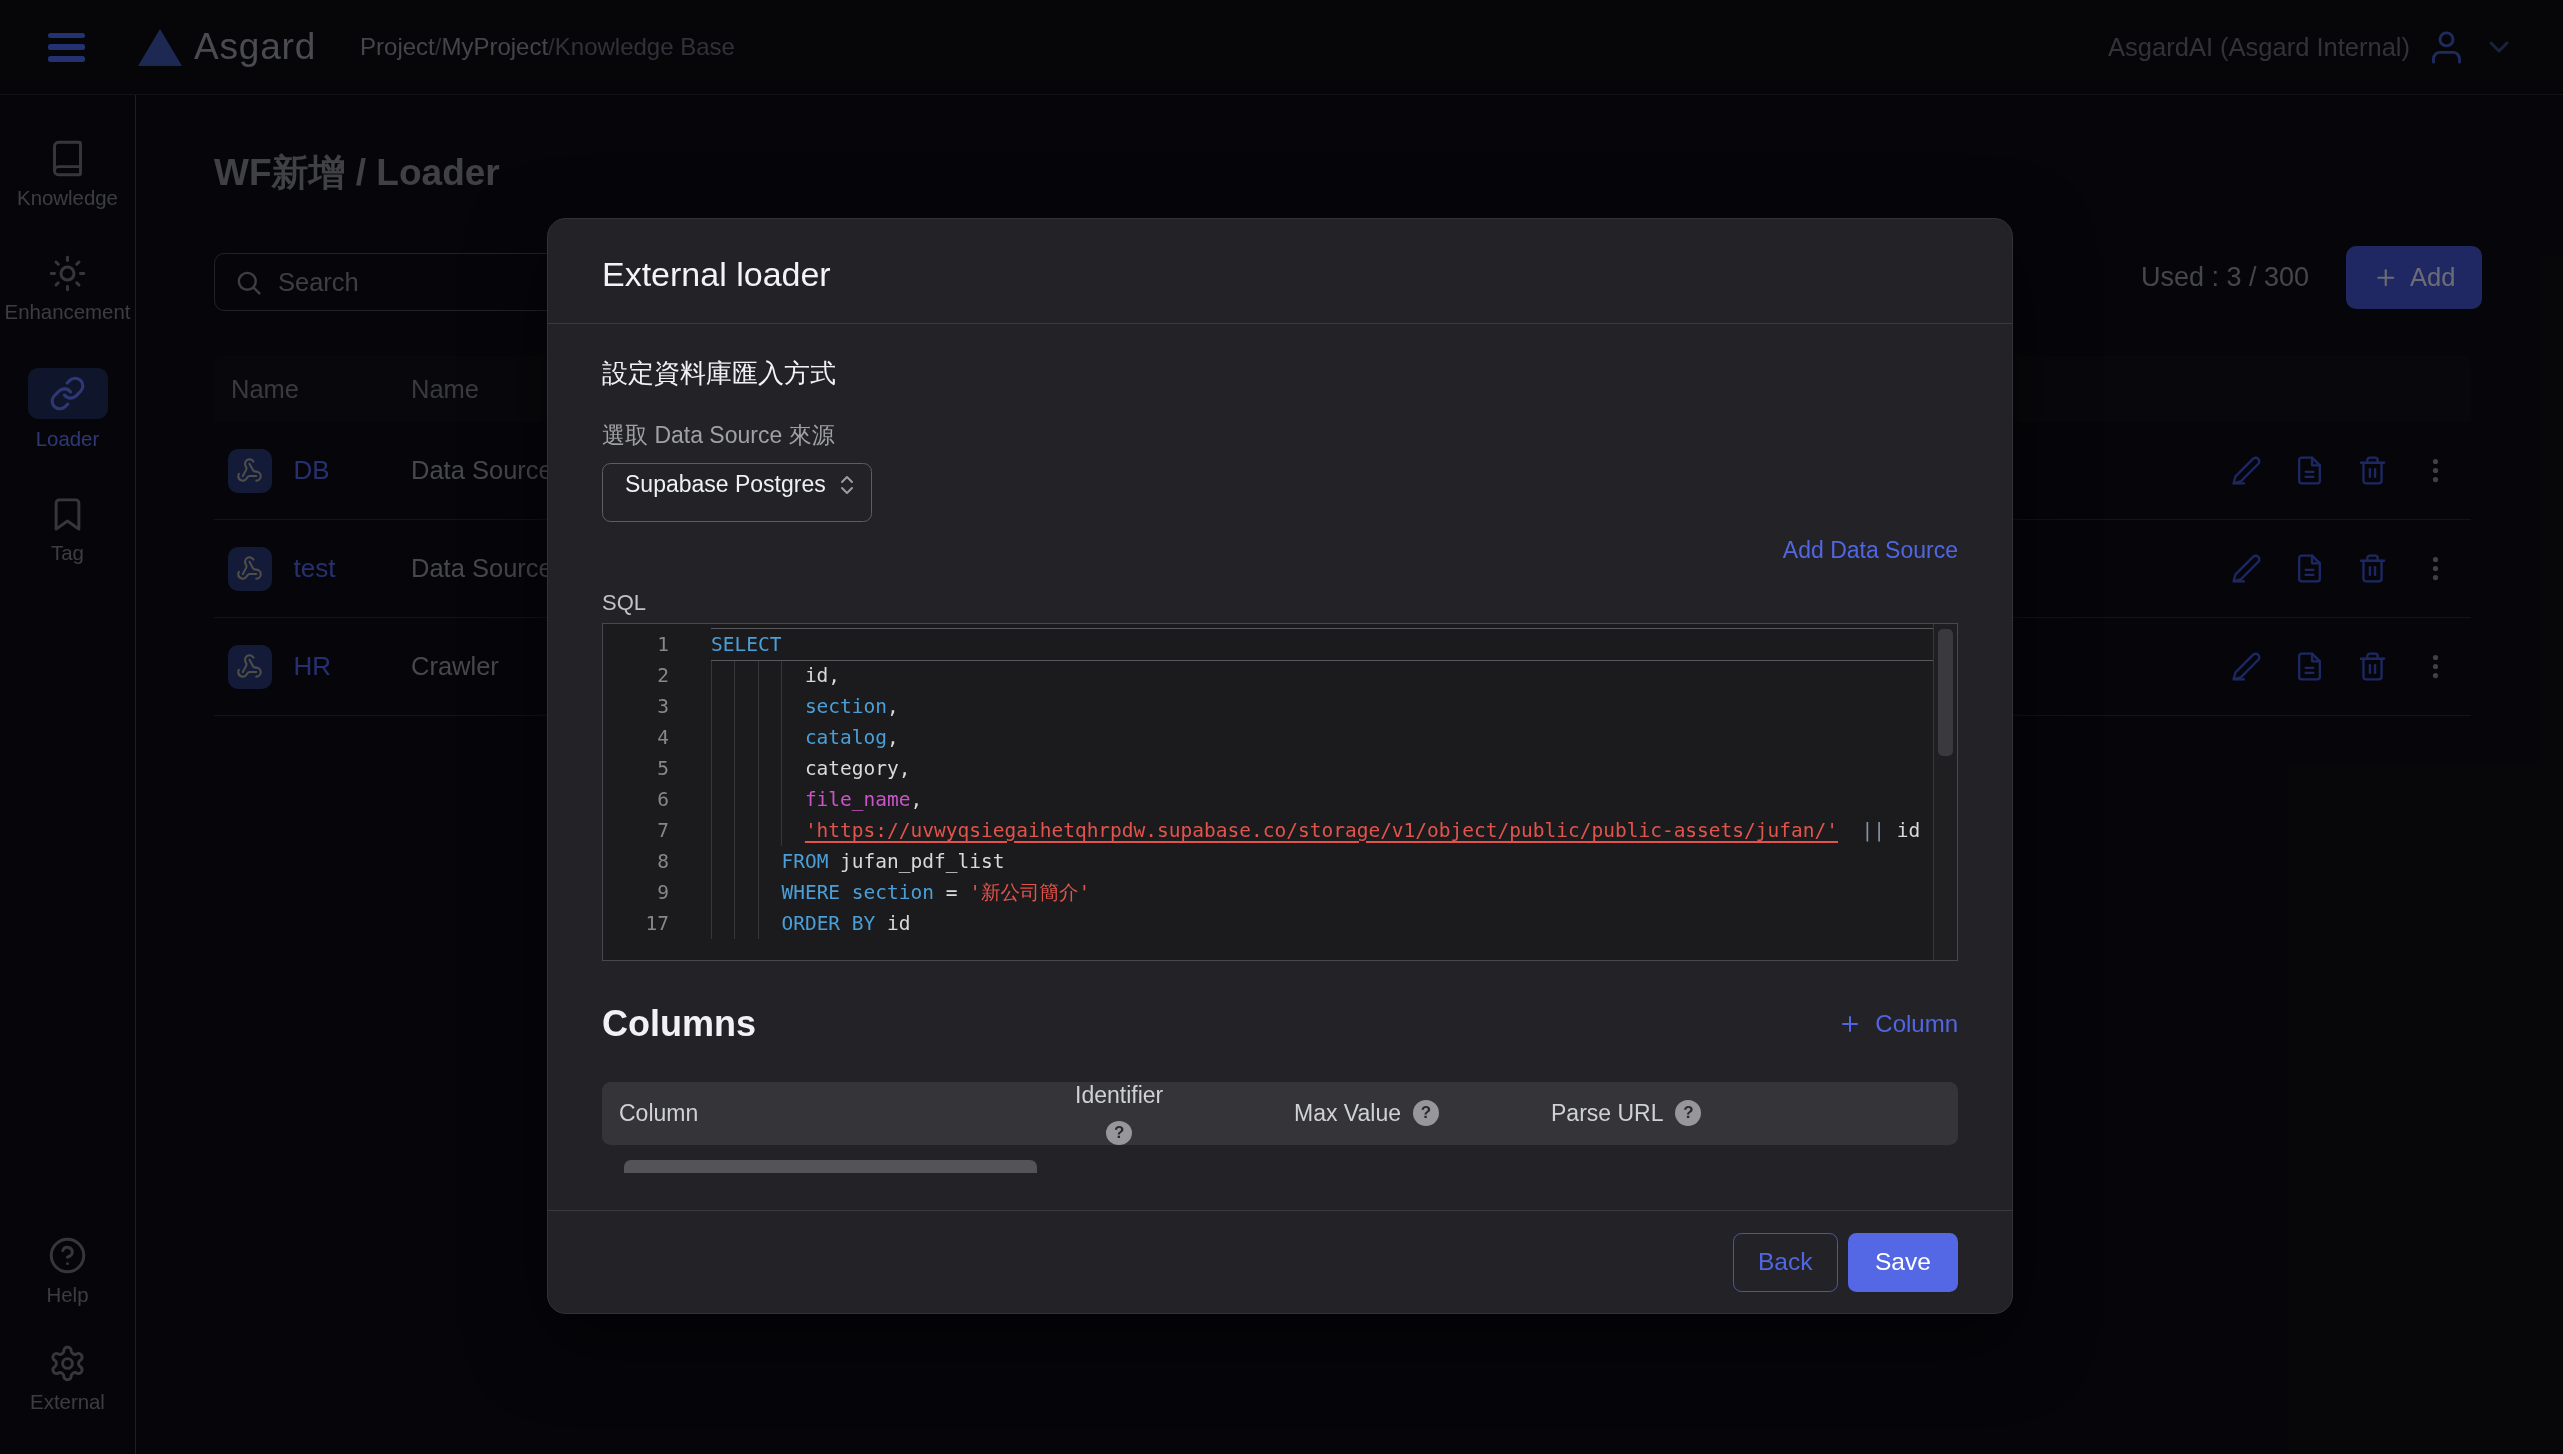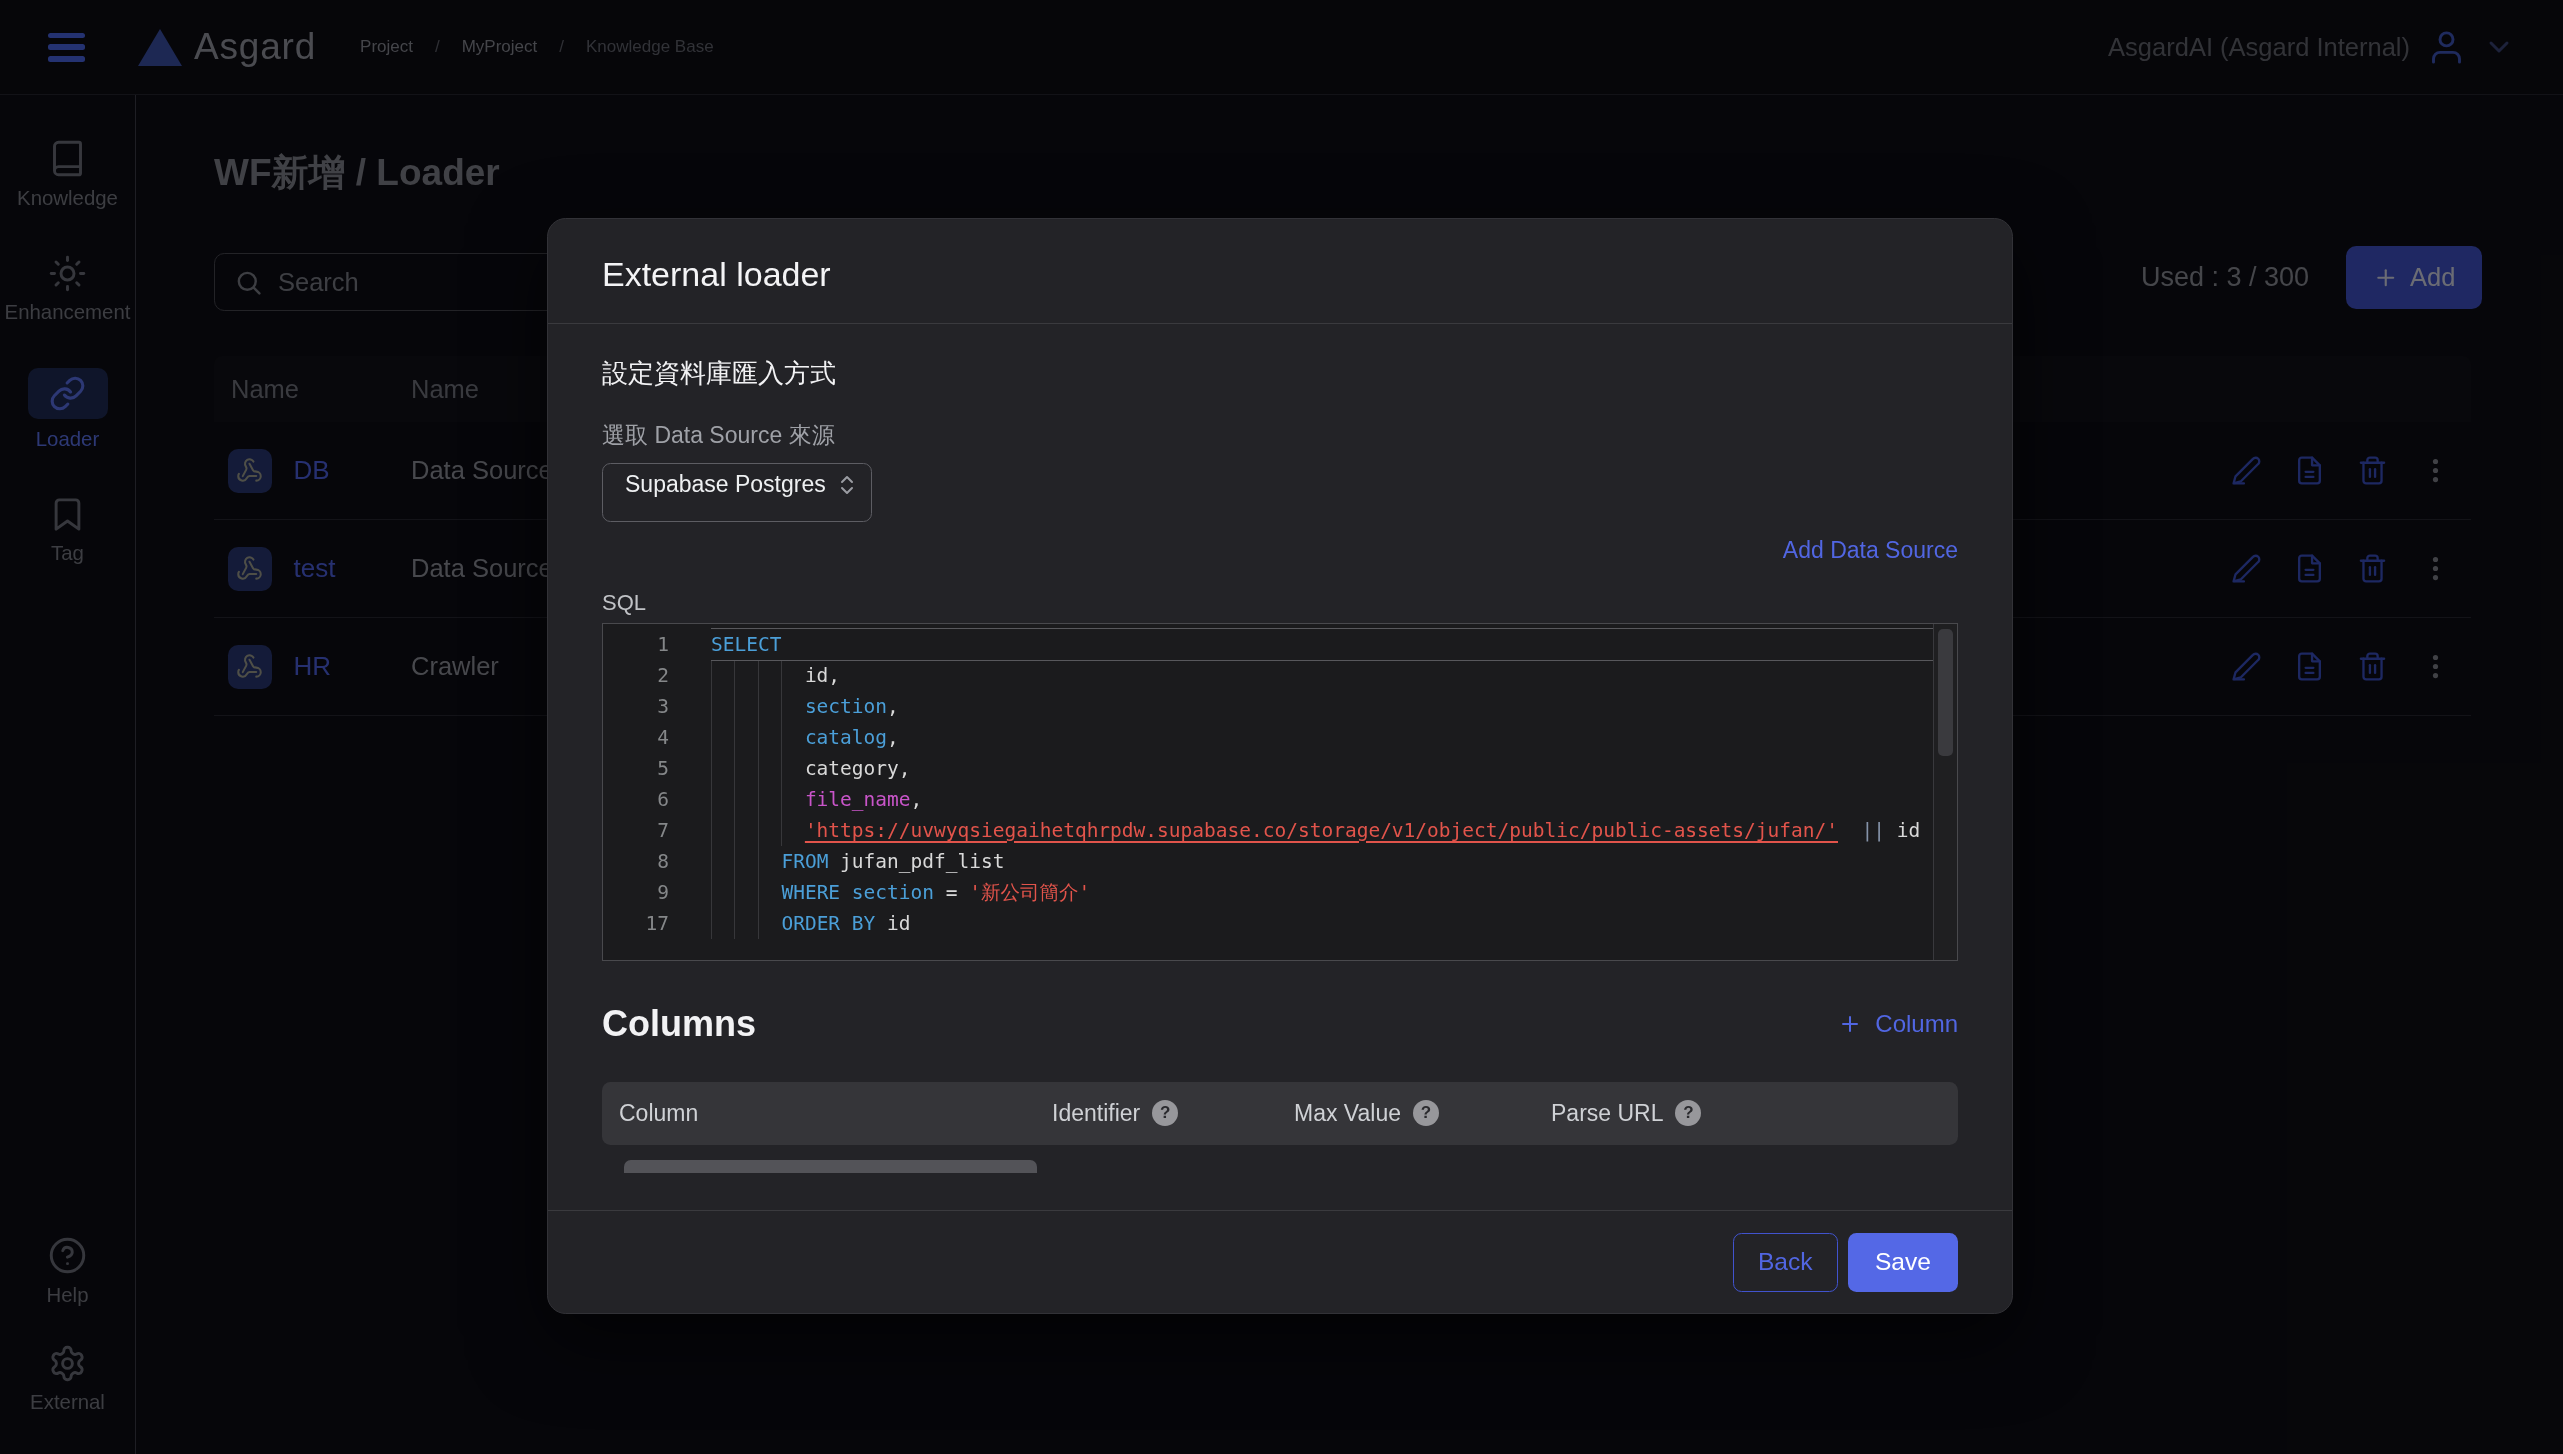--- a/index.html
+++ b/index.html
@@ -10,21 +10,21 @@
 
   
   .topbar{ position:absolute; left:0; top:0; width:2563px; height:95px;
     display:flex; align-items:center; padding:0 48px 0 48px; background:#09090c;
     border-bottom:0.8px solid #232329;}
   .hamburger{ width:37px; height:29px; display:flex; flex-direction:column; justify-content:space-between; cursor:pointer;}
   .hamburger span{ display:block; height:5.1px; border-radius:2.5px; background:#4a66e8;}
   .logo{ display:flex; align-items:center; margin-left:53px; gap:12px;}
   .logo-tri{ width:0; height:0; border-left:22px solid transparent; border-right:22px solid transparent; border-bottom:37px solid #3a51a8;}
   .logo-text{ font-size:37px; font-weight:500; letter-spacing:0.8px; color:#999ba2;}
-  .crumbs{ display:flex; align-items:center; gap:22px; margin-left:44px; font-size:17px;}
+  .crumbs{ display:flex; align-items:center; margin-left:44px; font-size:24px;}
   .crumb{ color:#8c8e94;}
   .crumb-sep{ color:#5e6066;}
   .crumb-current{ color:#64666c;}
   .top-right{ margin-left:auto; display:flex; align-items:center; gap:17px;}
   .account-label{ font-size:25.5px; color:#66686e;}
   .icon-person{ color:#3f57c0;}
   .icon-chevron{ color:#3a4576;}
 
   
   .sidebar{ position:absolute; left:0; top:95px; width:136px; height:1360px;
@@ -96,21 +96,21 @@
   .tk-u{ color:#e2544b; text-decoration:underline; text-decoration-thickness:1.7px; text-underline-offset:4.2px;}
   .tk-o{ color:#8593a9;}
   .vscroll{ width:24px; border-left:0.8px solid #39393d; background:#1f1f21; position:relative; cursor:pointer;}
   .vscroll .thumb{ position:absolute; left:4.2px; right:4.2px; top:5.1px; height:127px; border-radius:5.1px; background:#3a3a3e;}
 
   .cols-row{ margin-top:42px; display:flex; align-items:center; justify-content:space-between;}
   .cols-heading{ font-size:36px; font-weight:bold; color:#f2f2f4;}
   .add-col{ display:flex; align-items:center; gap:13.6px; color:#5166e2; font-size:24px; cursor:pointer;}
   .cols-table-head{ margin-top:37px; position:relative; height:63px; background:#353539; border-radius:8.5px;}
   .cth{ position:absolute; top:0; height:63px; display:flex; align-items:center; gap:12px; font-size:23px; color:#cfd1d5;}
-  .cth.c0{ left:17px;} .cth.c1{ left:450px;} .cth.c2{ left:692px;} .cth.c3{ left:949px;}
+  .cth.c0{ left:17px;} .cth.c1{ left:473px;flex-direction:column;} .cth.c2{ left:692px;} .cth.c3{ left:949px;}
   .help-badge{ width:26px; height:26px; border-radius:50%; background:#97979b; color:#2a2a2e; font-size:17px; font-weight:bold;
     display:flex; align-items:center; justify-content:center; cursor:pointer;}
   .sliver-input{ margin:15.3px 0 0 22px; width:413px; height:13.6px; border-radius:6.8px 6.8px 0 0; background:#535358;}
 
   .m-footer{ height:103px; border-top:0.8px solid #3a3a3e; display:flex; align-items:center; justify-content:flex-end;
     gap:10.2px; padding:0 54px;}
   .btn{ height:59px; border-radius:8.5px; display:flex; align-items:center; justify-content:center; font-size:24.6px; cursor:pointer;}
   .btn-back{ width:105px; border:1.7px solid #4153ce; color:#5166e2; background:transparent;}
   .btn-save{ width:110px; background:#5468e6; color:#ffffff;}
 </style>

